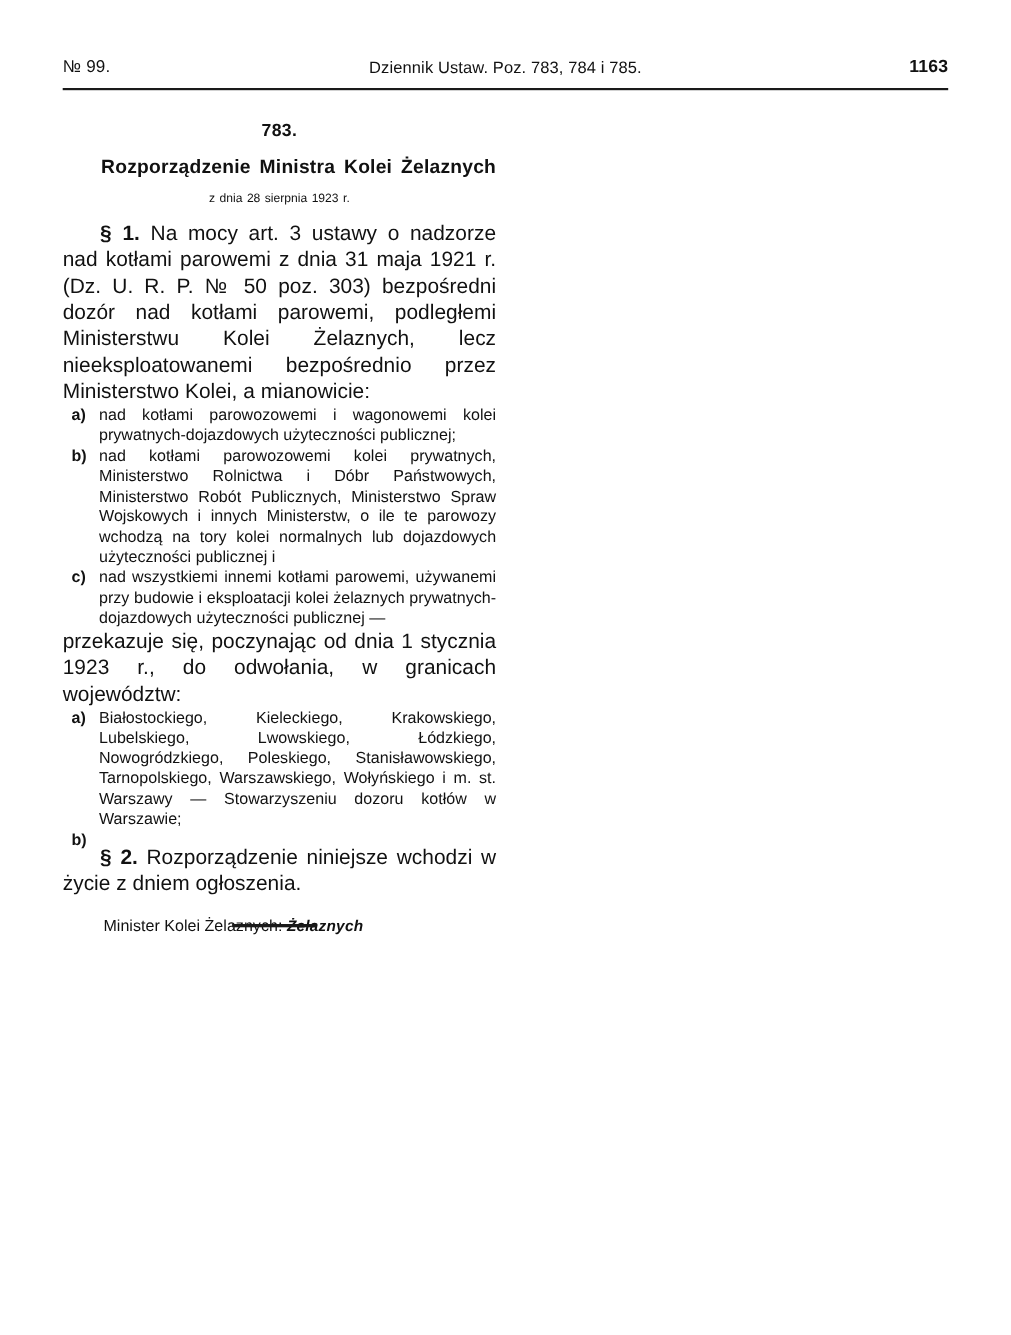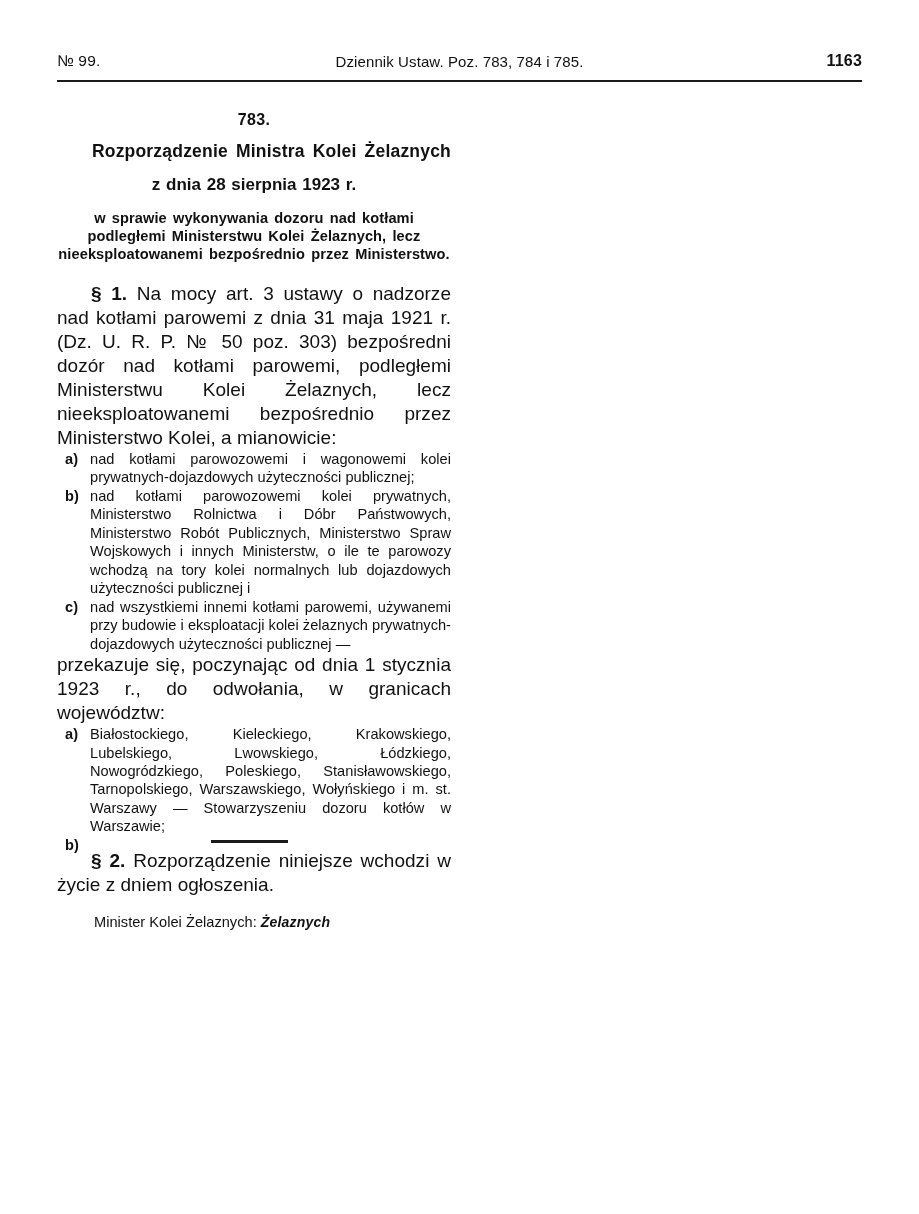--- a/index.html
+++ b/index.html
@@ -77,24 +77,23 @@
     text-align: right;
     font-size: 17.5px;
     font-weight: bold;
     letter-spacing: 0.2px;
     word-spacing: 3px;
     margin: 0 0 13px 0;
     line-height: 1.18;
   }
   .doc-date {
     text-align: center;
-    font-size: 17px;
+    font-size: 11px;
     margin: 0 0 14px 0;
     word-spacing: 1px;
-    font-weight: bold;
   }
   .doc-subtitle {
     text-align: center;
     font-size: 14.6px;
     font-weight: bold;
     line-height: 1.26;
     letter-spacing: 0.1px;
     word-spacing: 2px;
     margin: 0 0 18px 0;
   }
@@ -171,21 +170,20 @@
   <span class="rh-center">Dziennik Ustaw. Poz. 783, 784 i 785.</span>
   <span class="rh-right">1163</span>
 </div>
 <div class="head-rule"></div>
 
 <div class="column">
 
   <div class="doc-number">783.</div>
   <h1 class="doc-title">Rozporządzenie Ministra Kolei Żelaznych</h1>
   <div class="doc-date">z dnia 28 sierpnia 1923 r.</div>
-  <div class="doc-subtitle">w sprawie wykonywania dozoru nad kotłami podległemi Ministerstwu Kolei Żelaznych, lecz nieeksploatowanemi bezpośrednio przez Ministerstwo.</div>
 
   <p class="para indent">
     <b class="sec">§ 1.</b>
     <span>Na mocy art. 3 ustawy o nadzorze nad kotłami parowemi z dnia 31 maja 1921 r. (Dz. U. R. P. № 50 poz. 303) bezpośredni dozór nad kotłami parowemi, podległemi Ministerstwu Kolei Żelaznych, lecz nieeksploatowanemi bezpośrednio przez Ministerstwo Kolei, a mianowicie:</span>
   </p>
 
   <ul class="sublist">
     <li>
       <span class="marker">a)</span>
       <span>nad kotłami parowozowemi i wagonowemi kolei prywatnych-dojazdowych użyteczności publicznej;</span>

